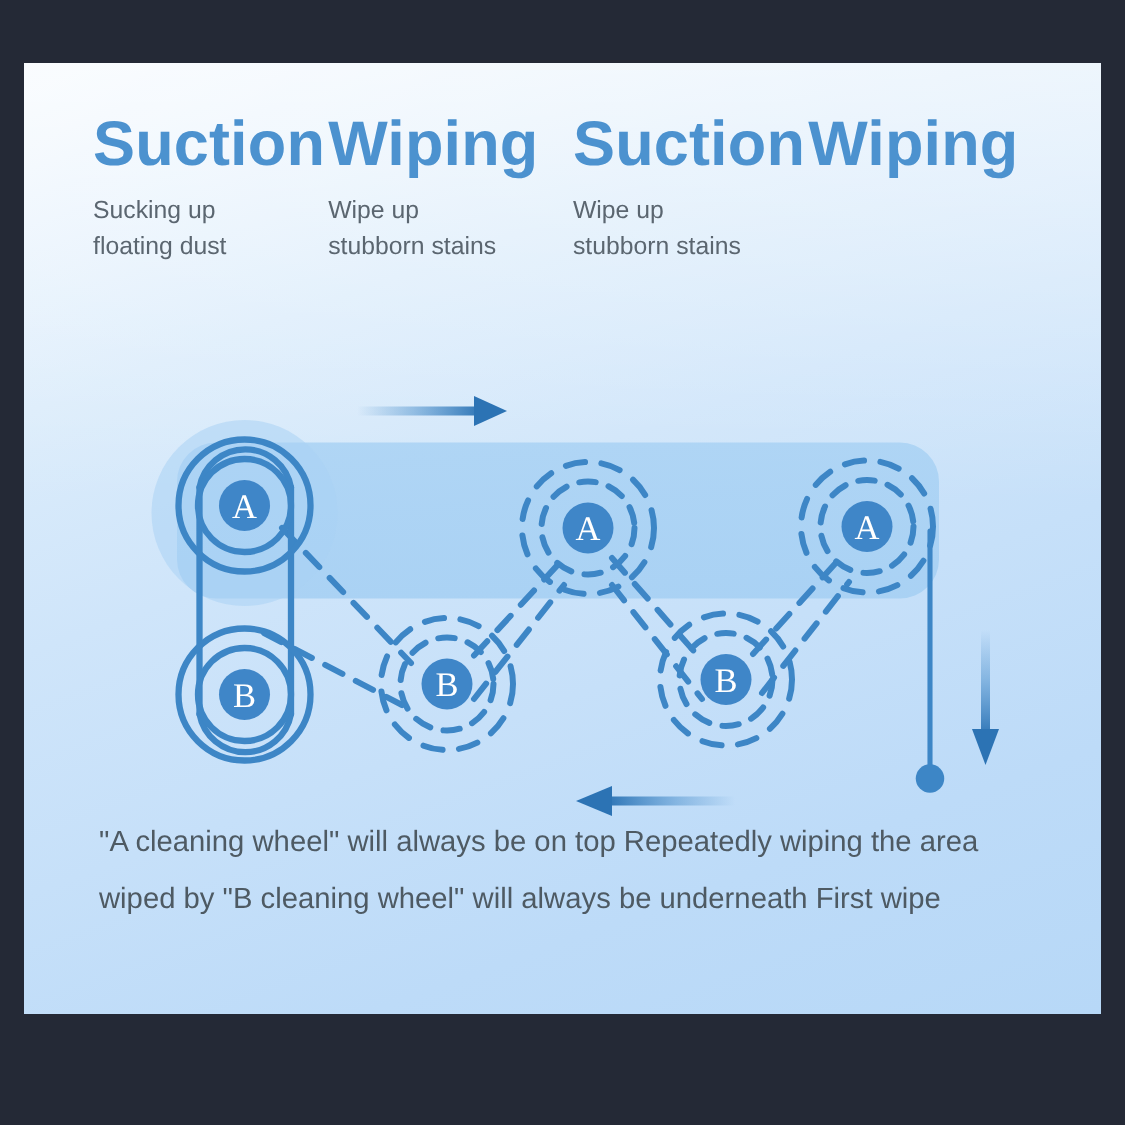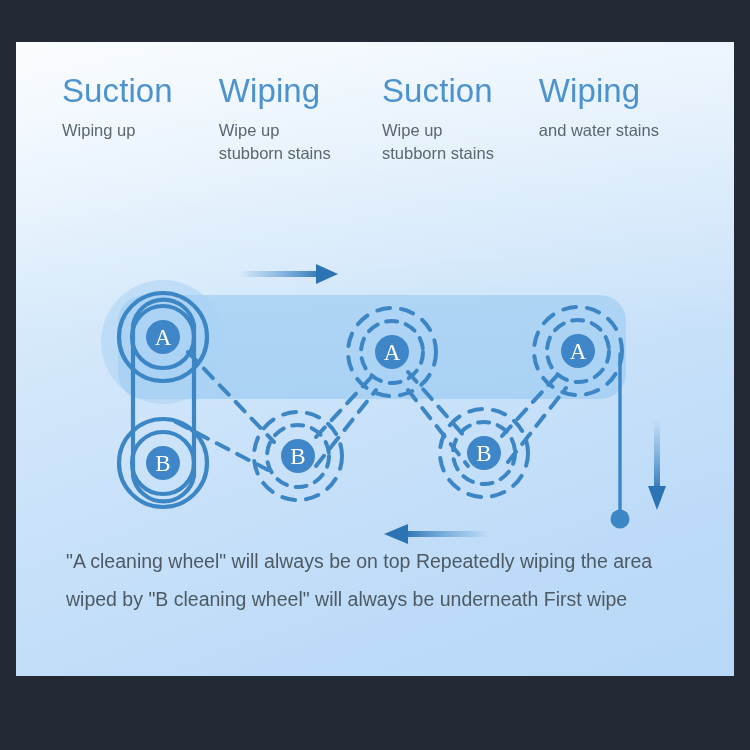--- a/index.html
+++ b/index.html
@@ -62,22 +62,22 @@
     display: flex;
     z-index: 4;
   }
   .hcol { width: 25%; }
   .hcol.c0 { width: 24.5%; }
   .hcol.c1 { width: 25.5%; }
   .hcol.c2 { width: 24.5%; }
   .hcol.c3 { width: 25.5%; }
 
   .htitle {
-    font-size: 33px;
-    font-weight: 400;
+    font-size: 42px;
+    font-weight: 700;
     color: #4c92cf;
     letter-spacing: .1px;
     line-height: 1.15;
     white-space: nowrap;
   }
   .hdesc {
     margin-top: 9px;
     font-size: 16.5px;
     line-height: 1.42;
     color: #5b6670;
@@ -222,21 +222,22 @@
           <path d="M 632 444 L 641 468 L 650 444 Z" fill="#2c73b4"></path>
         </g>
       </svg>
     </div>
 
     <div id="headers">
 
       <div class="hcol c0">
         <div class="htitle">Suction</div>
         <div class="hdesc">
-          <div>Wiping up</div>
+          <div>Sucking up</div>
+          <div>floating dust</div>
         </div>
       </div>
 
       <div class="hcol c1">
         <div class="htitle">Wiping</div>
         <div class="hdesc">
           <div>Wipe up</div>
           <div>stubborn stains</div>
         </div>
       </div>
@@ -245,21 +246,20 @@
         <div class="htitle">Suction</div>
         <div class="hdesc">
           <div>Wipe up</div>
           <div>stubborn stains</div>
         </div>
       </div>
 
       <div class="hcol c3">
         <div class="htitle">Wiping</div>
         <div class="hdesc">
-          <div>and water stains</div>
         </div>
       </div>
 
     </div>
 
     <div id="caption">
       <div class="cline">"A cleaning wheel" will always be on top Repeatedly wiping the area</div>
       <div class="cline">wiped by "B cleaning wheel" will always be underneath First wipe</div>
     </div>
 

